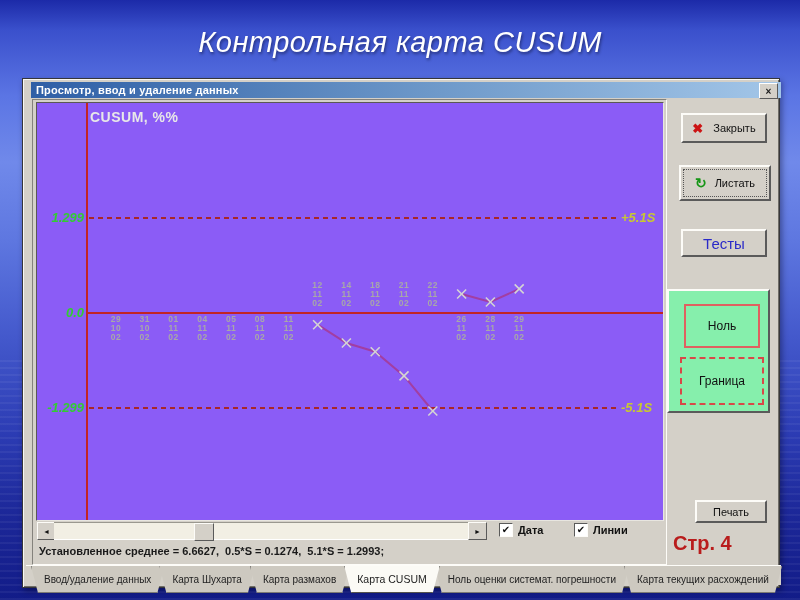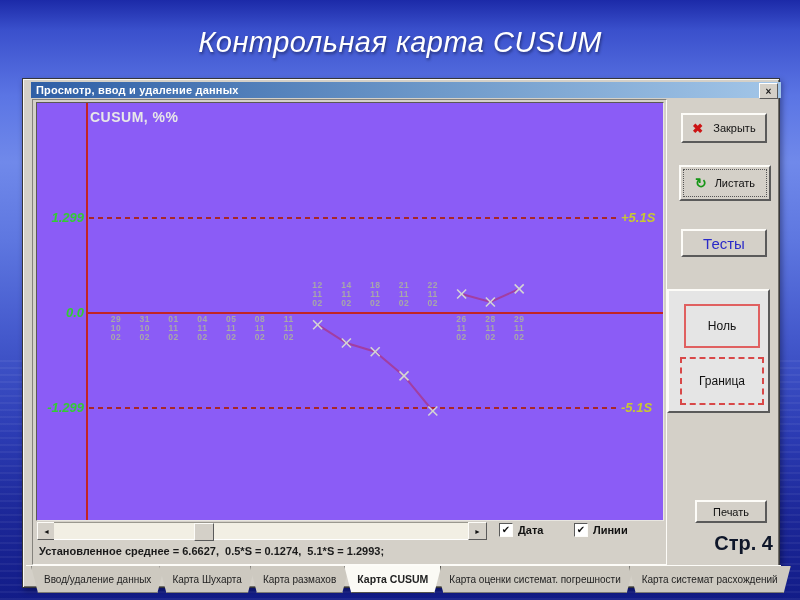--- a/index.html
+++ b/index.html
@@ -57,39 +57,39 @@
     justify-content:center;font-size:11px;color:#111;box-sizing:border-box;cursor:default;}
   .btn-close{left:658px;top:34px;width:86px;height:30px;gap:10px;}
   .icon-x{color:#cc1414;font-size:13px;font-weight:bold;}
   .btn-browse{left:656px;top:86px;width:92px;height:36px;padding:2px;}
   .btn-inner-focus{flex:1;height:100%;border:1px dotted #555;display:flex;align-items:center;
     justify-content:center;gap:8px;box-sizing:border-box;}
   .icon-refresh{color:#169616;font-size:14px;font-weight:bold;line-height:1;}
   .btn-tests{left:658px;top:150px;width:86px;height:28px;}
   .btn-tests span{color:#2a2ac8;font-size:15px;}
   .group-panel{position:absolute;left:644px;top:210px;width:103px;height:124px;
-    background:#e5e5e5;border:2px solid;border-color:#fdfcf8 #5a5a5a #5a5a5a #fdfcf8;
+    background:#86efac;border:2px solid;border-color:#fdfcf8 #5a5a5a #5a5a5a #fdfcf8;
     box-sizing:border-box;}
   .zero-box{position:absolute;left:15px;top:13px;width:72px;height:40px;
     border:2px solid #e06060;display:flex;align-items:center;justify-content:center;
     font-size:12px;color:#111;}
   .boundary-box{position:absolute;left:11px;top:66px;width:80px;height:44px;
     border:2px dashed #d84848;display:flex;align-items:center;justify-content:center;
     font-size:12px;color:#111;}
   .btn-print{left:672px;top:421px;width:72px;height:23px;}
-  .page-label{position:absolute;left:650px;top:453px;width:100px;text-align:right;
-    color:#0f172a;font-size:20px;font-weight:bold;}
+  .page-label{position:absolute;left:650px;top:453px;width:100px;text-align:left;
+    color:#b91c1c;font-size:20px;font-weight:bold;}
   
   .tabbar{position:absolute;left:3px;top:486px;width:750px;height:19px;
     background:#d4d0c8;border-top:1px solid #fdfcf8;display:flex;align-items:stretch;
     padding-left:5px;}
   .tab{position:relative;margin-right:-5px;padding:13px 12px;display:flex;align-items:center;
     font-size:10px;color:#222;background:#cdc9c0;border:1px solid #7c7a74;border-top:none;
     clip-path:polygon(0 0,100% 0,calc(100% - 7px) 100%,7px 100%);white-space:nowrap;}
-  .tab.active{background:#fbfaf5;font-weight:bold;font-size:10.5px;z-index:3;
+  .tab.active{background:#fbfaf5;font-weight:normal;font-size:10.5px;z-index:3;
     border-color:#55534e;}
 </style>
 </head>
 <body>
 
 <div class="slide">
   <div class="slide-title">Контрольная карта CUSUM</div>
 
   <div class="window">
     <div class="titlebar">
@@ -249,17 +249,17 @@
       <span>Печать</span>
     </button>
 
     <div class="page-label">Стр. 4</div>
 
     <div class="tabbar" id="tabbar">
         <div class="tab">Ввод/удаление данных</div>
         <div class="tab">Карта Шухарта</div>
         <div class="tab">Карта размахов</div>
         <div class="tab active">Карта CUSUM</div>
-        <div class="tab">Карта оценки системат. погрешности</div>
-        <div class="tab">Карта системат расхождений</div>
+        <div class="tab">Ноль оценки системат. погрешности</div>
+        <div class="tab">Карта текущих расхождений</div>
       </div>
   </div>
 </div>
 
 </body></html>

